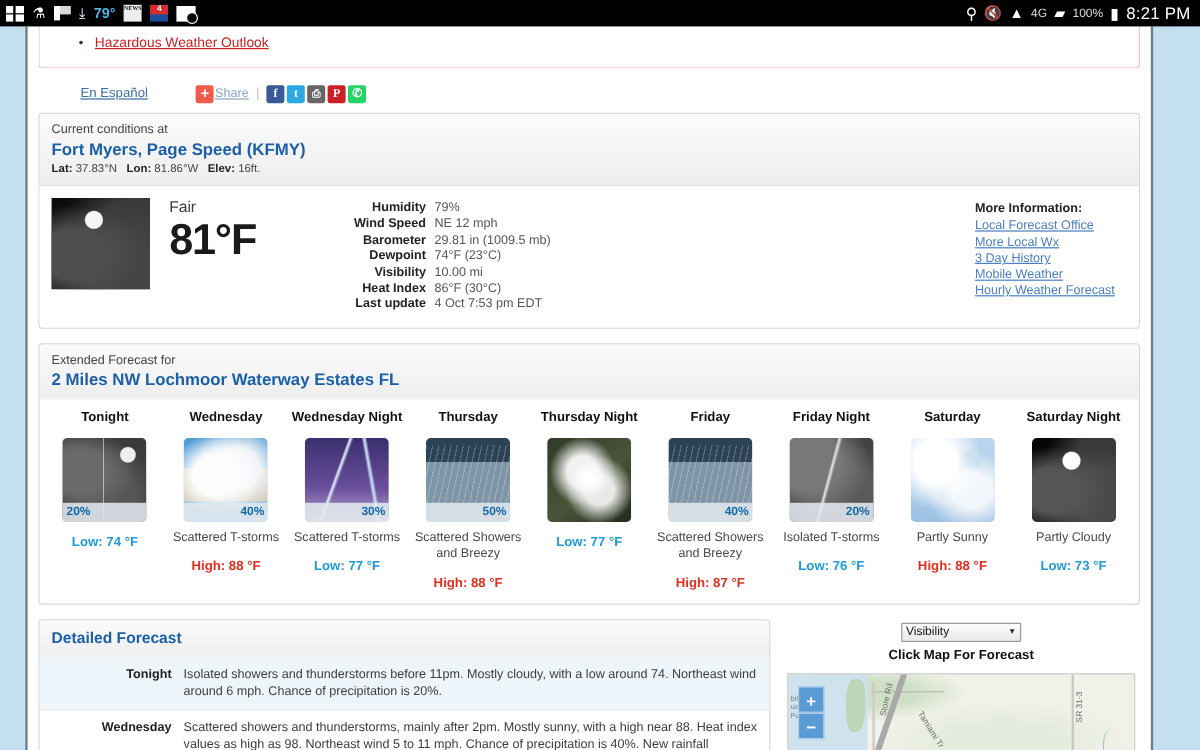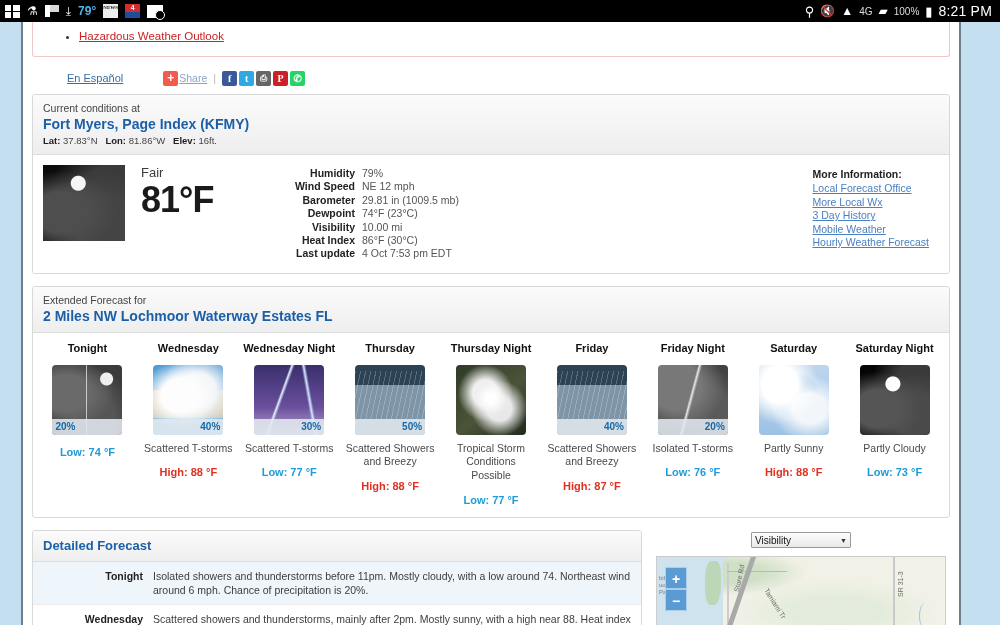--- a/index.html
+++ b/index.html
@@ -310,21 +310,21 @@
         <span class="sbtn tw">t</span>
         <span class="sbtn pr">⎙</span>
         <span class="sbtn pi">P</span>
         <span class="sbtn wa">✆</span>
       </span>
     </div>
 
     <div class="panel">
       <div class="panel-head">
         <div class="kicker">Current conditions at</div>
-        <div class="title">Fort Myers, Page Index (KFMY)</div>
+        <div class="title">Fort Myers, Page Speed (KFMY)</div>
         <div class="latlon">
           <b>Lat:</b>
           <span>37.83°N</span>&nbsp;&nbsp;
           <b>Lon:</b>
           <span>81.86°W</span>&nbsp;&nbsp;
           <b>Elev:</b>
           <span>16ft.</span>
         </div>
       </div>
       <div class="cc-body">
@@ -411,21 +411,20 @@
             <div class="ef-day">Thursday</div>
             <div class="ef-img art-rain">
               <div class="ef-pop r">50%</div>
             </div>
             <div class="ef-desc">Scattered Showers and Breezy</div>
             <div class="ef-temp high">High: 88 °F</div>
           </div>
           <div class="ef-card">
             <div class="ef-day">Thursday Night</div>
             <div class="ef-img art-hurricane"></div>
-            <div class="ef-desc">Tropical Storm Conditions Possible</div>
             <div class="ef-temp low">Low: 77 °F</div>
           </div>
           <div class="ef-card">
             <div class="ef-day">Friday</div>
             <div class="ef-img art-rain">
               <div class="ef-pop r">40%</div>
             </div>
             <div class="ef-desc">Scattered Showers and Breezy</div>
             <div class="ef-temp high">High: 87 °F</div>
           </div>
@@ -465,20 +464,21 @@
         </div>
       </div>
 
       <div class="mapcol">
         <div class="mapsel-wrap">
           <span class="mapsel">
             <span>Visibility</span>
             <span class="caret">▼</span>
           </span>
         </div>
+        <div class="mapcaption">Click Map For Forecast</div>
         <div class="mapbox">
           <div class="forest"></div>
           <div class="road road-store"></div>
           <div class="road road-h1"></div>
 
           <div class="road road-tamiami"></div>
           <div class="road road-sr"></div>
           <div class="river"></div>
           <div class="maplbl lbl-store">Store Rd</div>
           <div class="maplbl lbl-tamiami">Tamiami Tr</div>

